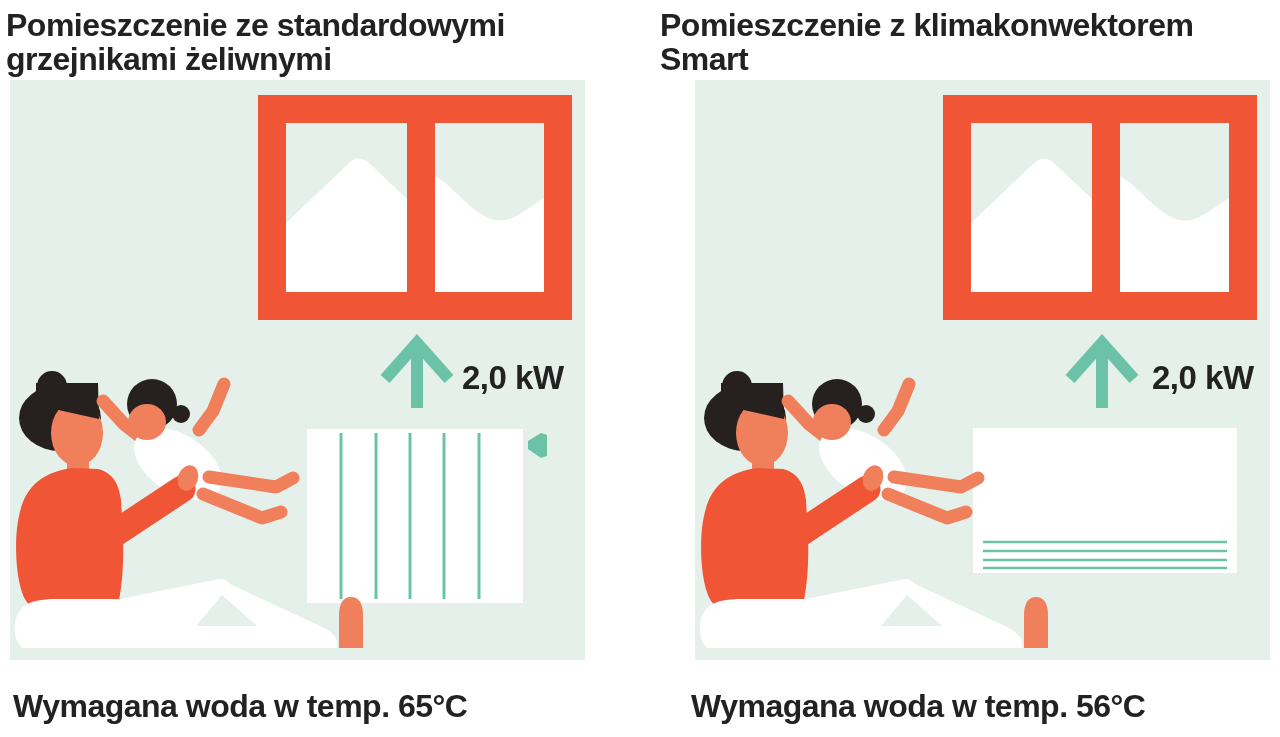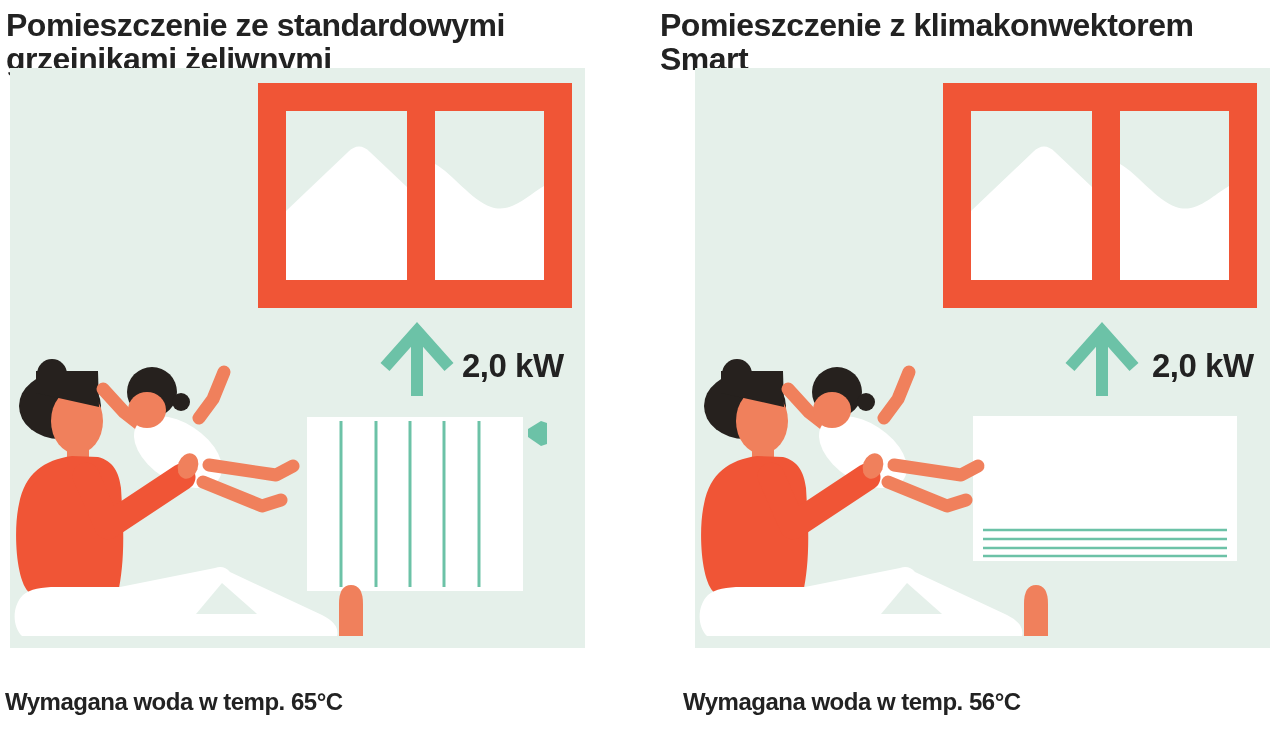--- a/index.html
+++ b/index.html
@@ -26,33 +26,34 @@
     font-size:32px;
     line-height:34px;
     font-weight:700;
     letter-spacing:-0.5px;
     color:var(--text_dark);
   }
   .panel-title.left{left:6px;width:520px;}
   .panel-title.right{left:660px;width:586px;}
   .scene{
     position:absolute;
-    top:68px;
+    top:80px;
     width:575px;
     height:580px;
   }
   .scene.left{left:10px;}
   .scene.right{left:695px;}
   .caption{
     position:absolute;
     top:688px;
-    font-size:24px;
+    font-size:32px;
     font-weight:700;
     letter-spacing:-0.5px;
     color:var(--text_dark);
+    margin-left:8px;
   }
   .caption.left{left:5px;}
   .caption.right{left:683px;}
   .defs-holder{position:absolute;width:0;height:0;overflow:hidden;}
   
   .f-mint{fill:var(--panel_mint);}
   .f-white{fill:#ffffff;}
   .f-orange{fill:var(--accent_orange);}
   .f-skin{fill:var(--skin_orange);}
   .f-teal{fill:var(--teal);}

